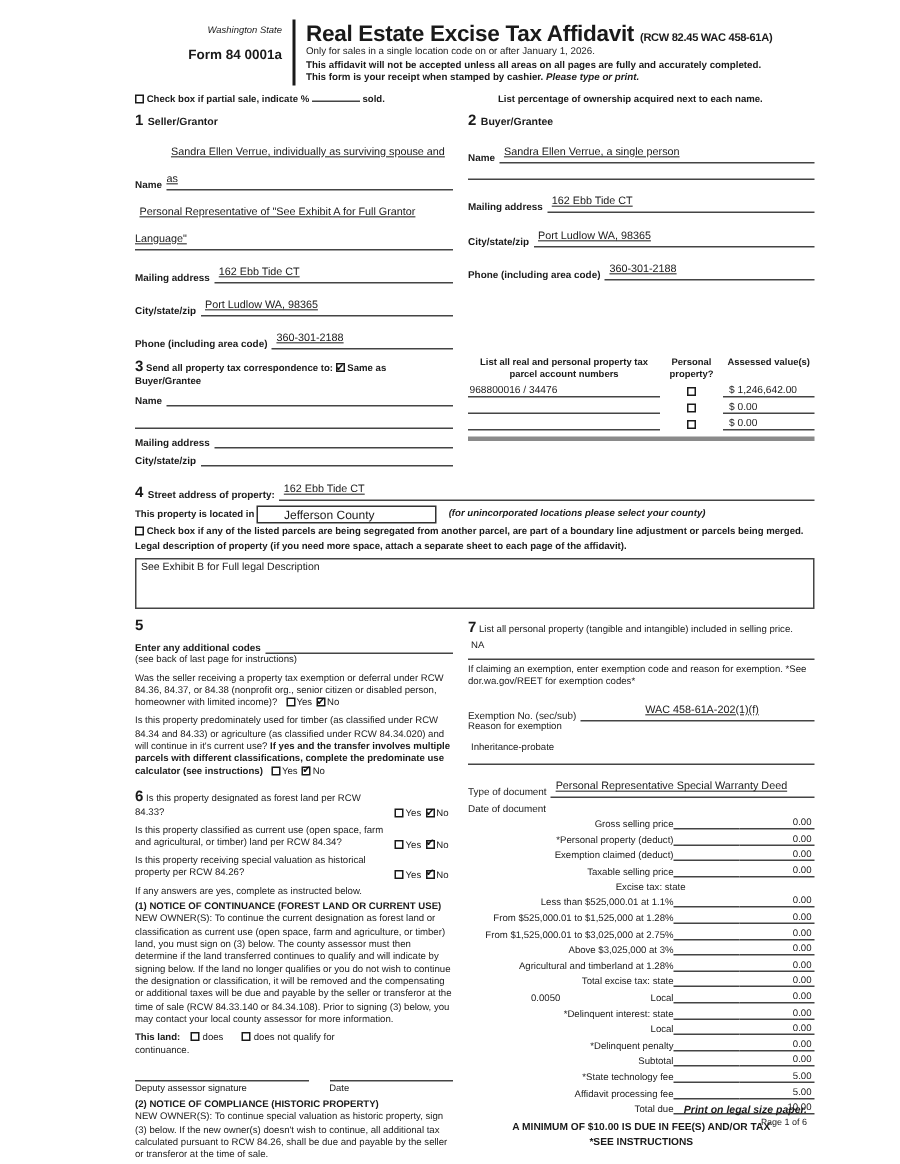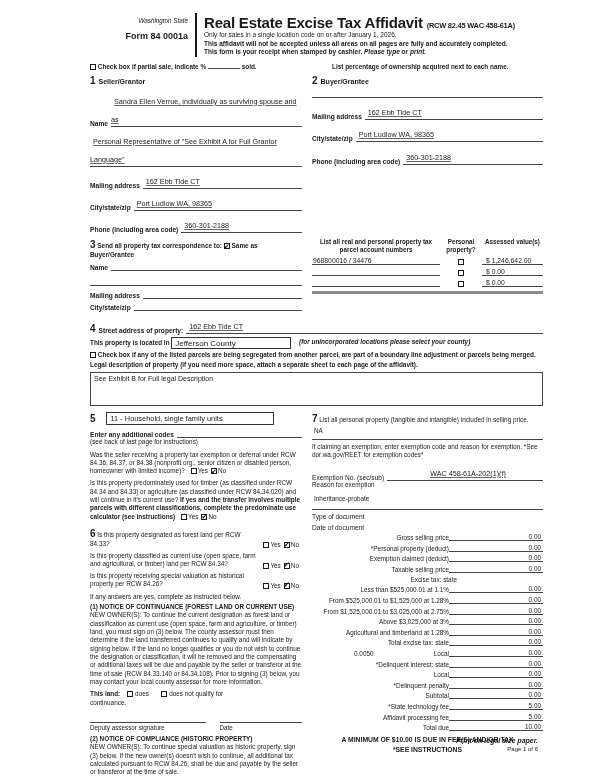--- a/index.html
+++ b/index.html
@@ -40,21 +40,21 @@
   
   .ptab{font-size:6.3px}
   .phead{display:flex;font-weight:bold;text-align:center;line-height:1.25}
   .ph1{width:128px}.ph2{width:42px}.ph3{flex:1}
   .prow{display:flex;align-items:flex-end;margin-top:3px}
   .pc1{width:128px;border-bottom:.9px solid #444;font-size:6.8px;min-height:8px;padding-left:1px}
   .pc2{width:42px;text-align:center}
   .pc3{flex:1;border-bottom:.9px solid #444;font-size:6.8px;min-height:8px;padding-left:4px}
   .graybar{height:3px;background:#8a8a8a;margin-top:4px}
   
-  .countybox{display:inline-block;border:1.2px solid #333;width:120px;height:12px;font-size:8px;line-height:11px;padding-left:3px;vertical-align:middle}
+  .countybox{display:inline-block;border:1.2px solid #333;width:120px;height:12px;font-size:8px;line-height:11px;padding-left:17px;vertical-align:middle}
   .legalbox{border:1px solid #444;height:34px;margin-top:2px;padding:2px 3px;font-size:7px}
   
   .codebox{display:inline-block;border:1px solid #333;width:168px;height:13px;font-size:7.4px;line-height:12px;padding-left:4px;vertical-align:middle}
   .q6{display:flex;justify-content:space-between;align-items:flex-end;margin-top:3.5px}
   .q6 .qt{width:168px}
   .sigline{border-bottom:.9px solid #444;min-height:9px}
   .sig2{display:flex;gap:14px;margin-top:7px}
   .sig2 > div{flex:1}
   .lbl{font-size:6.3px;margin-top:1px}
   
@@ -125,20 +125,24 @@
           <span class="flab">Phone (including area code)</span>
           <span class="fill"><span class="fval">360-301-2188</span></span>
         </div>
     </div>
     <div class="colR">
       <div class="sec">
           <span class="secno">2</span>
           <span class="sechead">Buyer/Grantee</span>
         </div>
       <div class="frow">
+          <span class="flab">Name</span>
+          <span class="fill"><span class="fval">Sandra Ellen Verrue, a single person</span></span>
+        </div>
+      <div class="frow">
           <span class="fill"></span>
         </div>
       <div class="frow">
           <span class="flab">Mailing address</span>
           <span class="fill"><span class="fval">162 Ebb Tide CT</span></span>
         </div>
       <div class="frow">
           <span class="flab">City/state/zip</span>
           <span class="fill"><span class="fval">Port Ludlow WA, 98365</span></span>
         </div>
@@ -208,21 +212,20 @@
     <div class="small b" style="margin-top:2.5px"><span class="cb"></span> <span>Check box if any of the listed parcels are being segregated from another parcel, are part of a boundary line adjustment or parcels being merged.</span></div>
     <div class="small b" style="margin-top:2px">Legal description of property (if you need more space, attach a separate sheet to each page of the affidavit).</div>
     <div class="legalbox"><span>See Exhibit B for Full legal Description</span></div>
   </div>
 
   <div class="row2" style="margin-top:6px">
 
     <div class="colL">
       <div style="display:flex;align-items:center;gap:10px">
         <span class="secno">5</span>
-        <span class="codebox"><span>11 - Household, single family units</span></span>
       </div>
       <div class="frow" style="margin-top:5px">
           <span class="flab" style="font-weight:bold">Enter any additional codes</span>
           <span class="fill"></span>
         </div>
       <div class="small">(see back of last page for instructions)</div>
       <div class="small" style="margin-top:4px">
         <span>Was the seller receiving a property tax exemption or deferral under RCW 84.36, 84.37, or 84.38 (nonprofit org., senior citizen or disabled person, homeowner with limited income)?</span>
         <span class="yn"><span class="cb"></span><span class="ynl">Yes</span><span class="cb checked"></span><span class="ynl">No</span></span>
       </div>
@@ -274,20 +277,21 @@
       <div class="small">If claiming an exemption, enter exemption code and reason for exemption. *See dor.wa.gov/REET for exemption codes*</div>
       <div class="frow" style="margin-top:2px">
           <span class="flab" style="font-weight:normal">Exemption No. (sec/sub)</span>
           <span class="fill"><span class="fval" style="margin-left:40px">WAC 458-61A-202(1)(f)</span></span>
         </div>
       <div class="small">Reason for exemption</div>
       <div class="small" style="margin-top:6px;padding-left:2px">Inheritance-probate</div>
       <div class="hr" style="margin-top:6px"></div>
       <div class="frow" style="margin-top:1px">
           <span class="flab" style="font-weight:normal">Type of document</span>
+          <span class="fill"><span class="fval">Personal Representative Special Warranty Deed</span></span>
         </div>
       <div class="frow">
           <span class="flab" style="font-weight:normal">Date of document</span>
         </div>
 
       <div class="taxrow">
           <span class="tlabel">Gross selling price</span>
           <span class="tlead"></span>
           <span class="tamt">0.00</span>
         </div>

